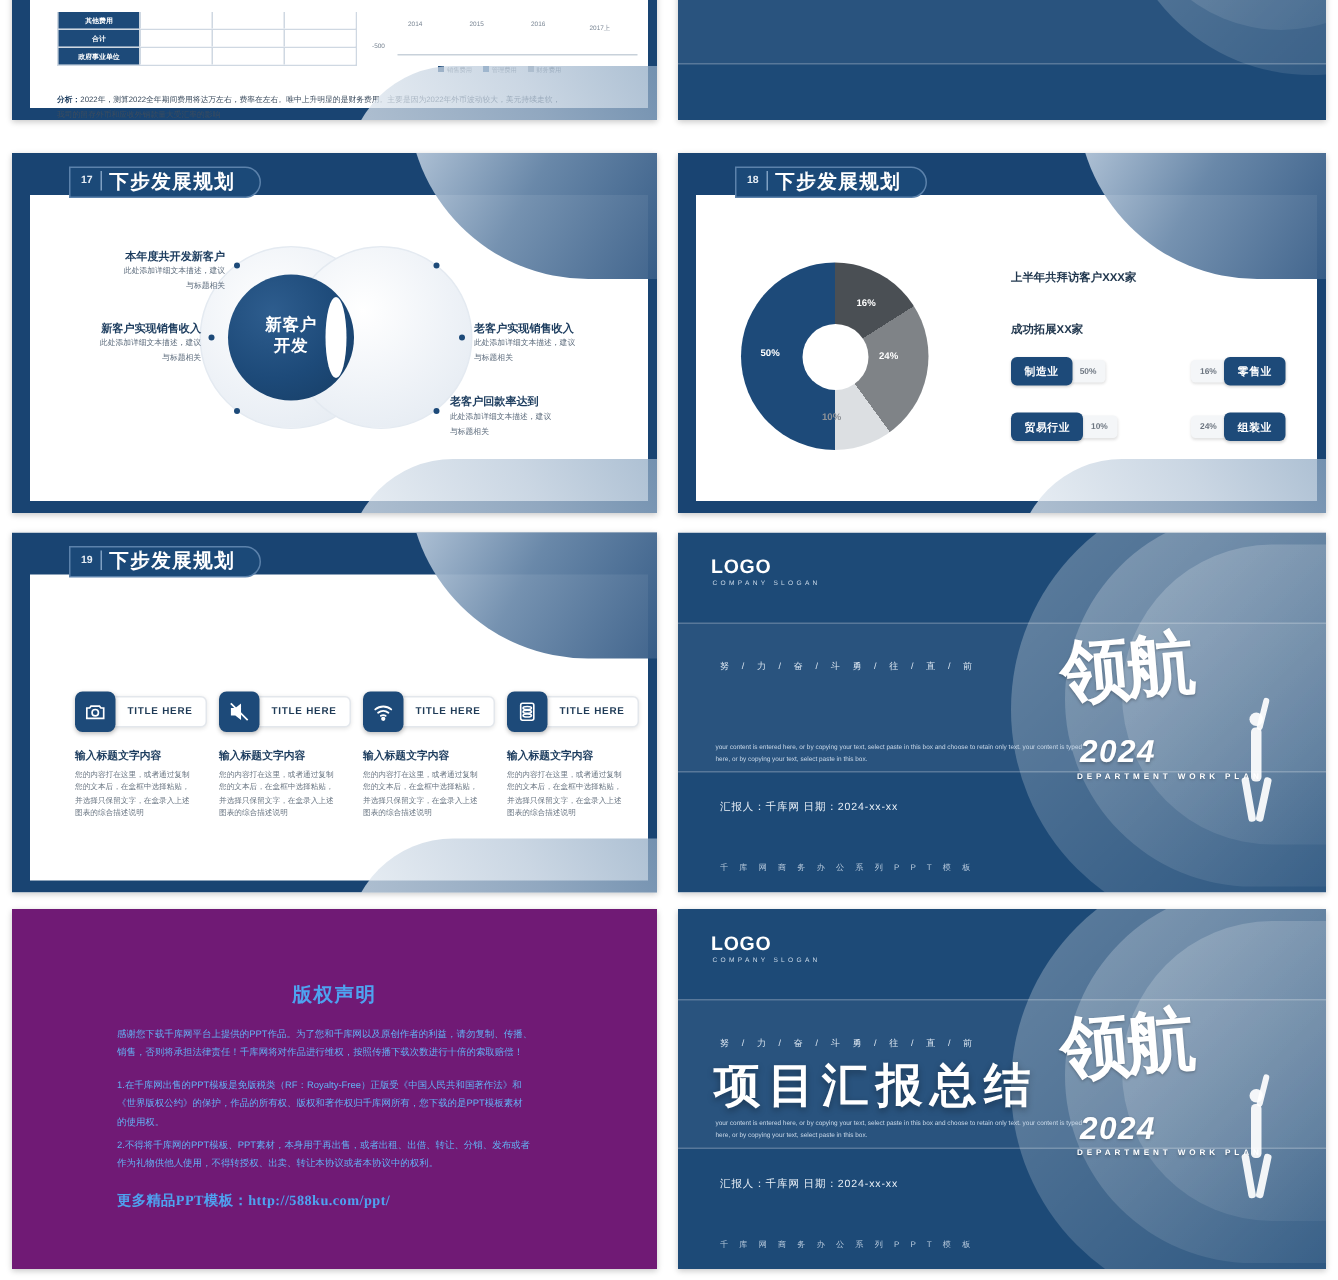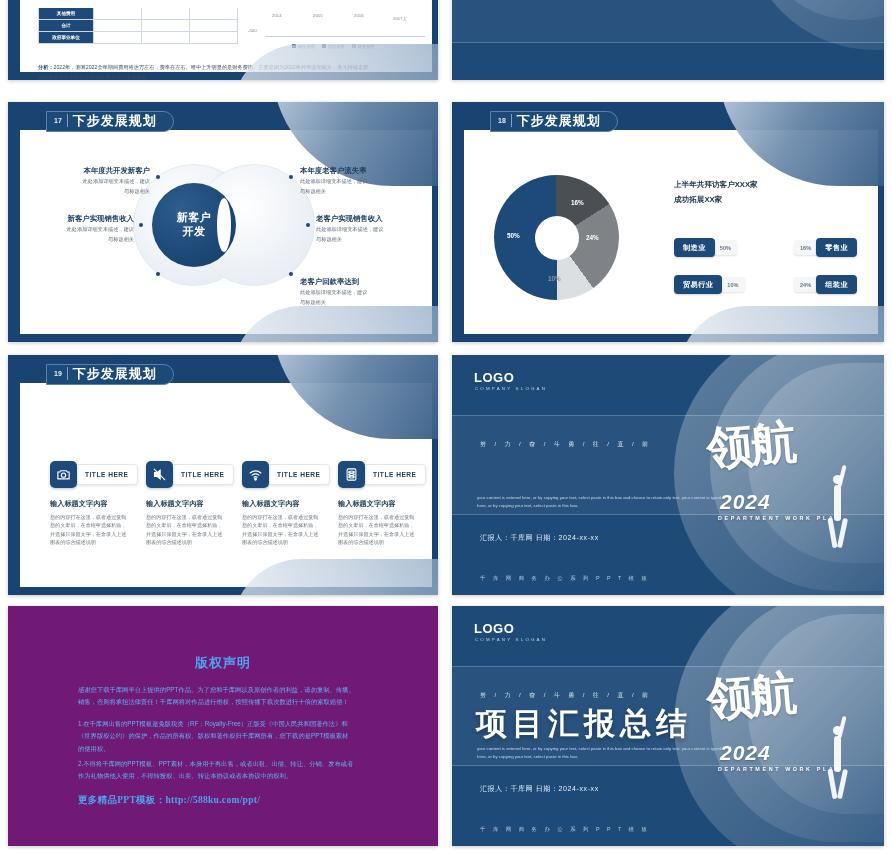--- a/index.html
+++ b/index.html
@@ -263,31 +263,26 @@
           <div class="vt">新客户实现销售收入</div>
           <div class="vd">此处添加详细文本描述，建议</div>
           <div class="vd">与标题相关</div>
         </div>
         <div class="v-label left" style="left:18px; top:36px;">
           <div class="vt">本年度共开发新客户</div>
           <div class="vd">此处添加详细文本描述，建议</div>
           <div class="vd">与标题相关</div>
         </div>
 
-        <div class="v-label right" style="left:280px; top:36px;">
-          <div class="vt">本年度老客户流失率</div>
-          <div class="vd">此处添加详细文本描述，建议</div>
-          <div class="vd">与标题相关</div>
-        </div>
         <div class="v-label right" style="left:296px; top:84px;">
           <div class="vt">老客户实现销售收入</div>
           <div class="vd">此处添加详细文本描述，建议</div>
           <div class="vd">与标题相关</div>
         </div>
-        <div class="v-label right" style="left:280px; top:147px;">
+        <div class="v-label right" style="left:280px; top:133px;">
           <div class="vt">老客户回款率达到</div>
           <div class="vd">此处添加详细文本描述，建议</div>
           <div class="vd">与标题相关</div>
         </div>
       </div>
     </div>
 
     <div class="cs-title-wrap">
       <div class="cs-pill">
         <span class="cs-num">17</span>
@@ -306,21 +301,21 @@
       <div class="donut-wrap">
         <div class="donut"></div>
         <div class="donut-hole"></div>
         <div class="dlab" style="left:13px; top:57px;">50%</div>
         <div class="dlab" style="left:77px; top:24px;">16%</div>
         <div class="dlab" style="left:92px; top:59px;">24%</div>
         <div class="dlab dark" style="left:54px; top:100px;">10%</div>
       </div>
 
       <div class="d-head" style="left:210px; top:50px;">上半年共拜访客户XXX家</div>
-      <div class="d-head" style="left:210px; top:65px;">成功拓展XX家</div>
+      <div class="d-head" style="left:210px; top:85px;">成功拓展XX家</div>
 
       <div class="legend-btn" style="left:210px; top:108px;justify-content:center;">
         <span class="lg-main">制造业</span>
         <span class="lg-val after">50%</span>
       </div>
       <div class="legend-btn" style="left:330px; top:108px;">
         <span class="lg-val before">16%</span>
         <span class="lg-main">零售业</span>
       </div>
       <div class="legend-btn" style="left:210px; top:145px;">

